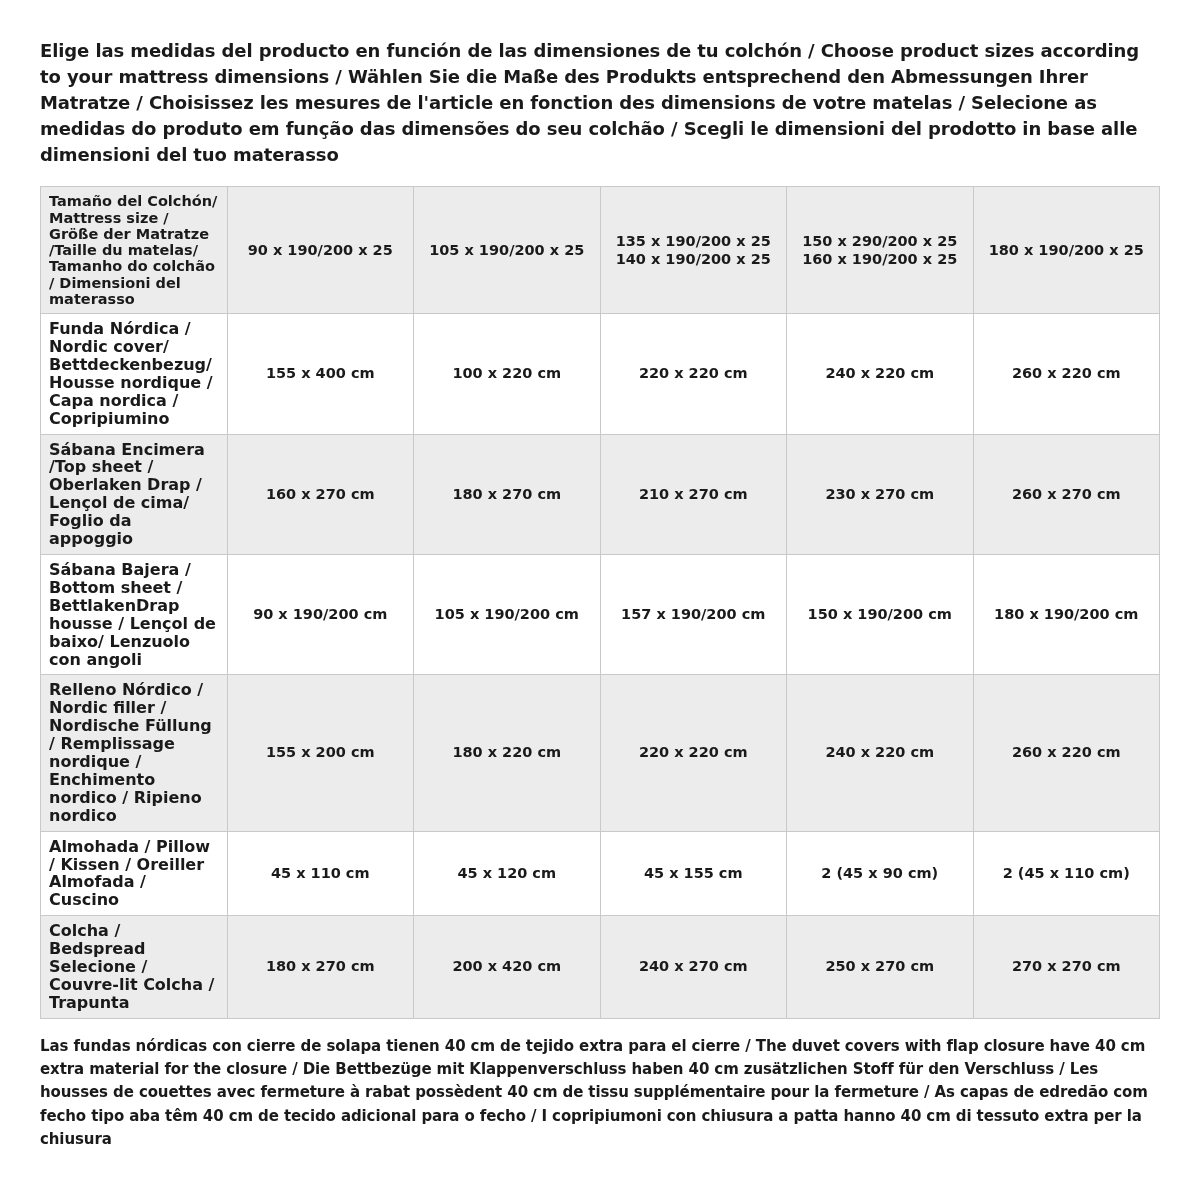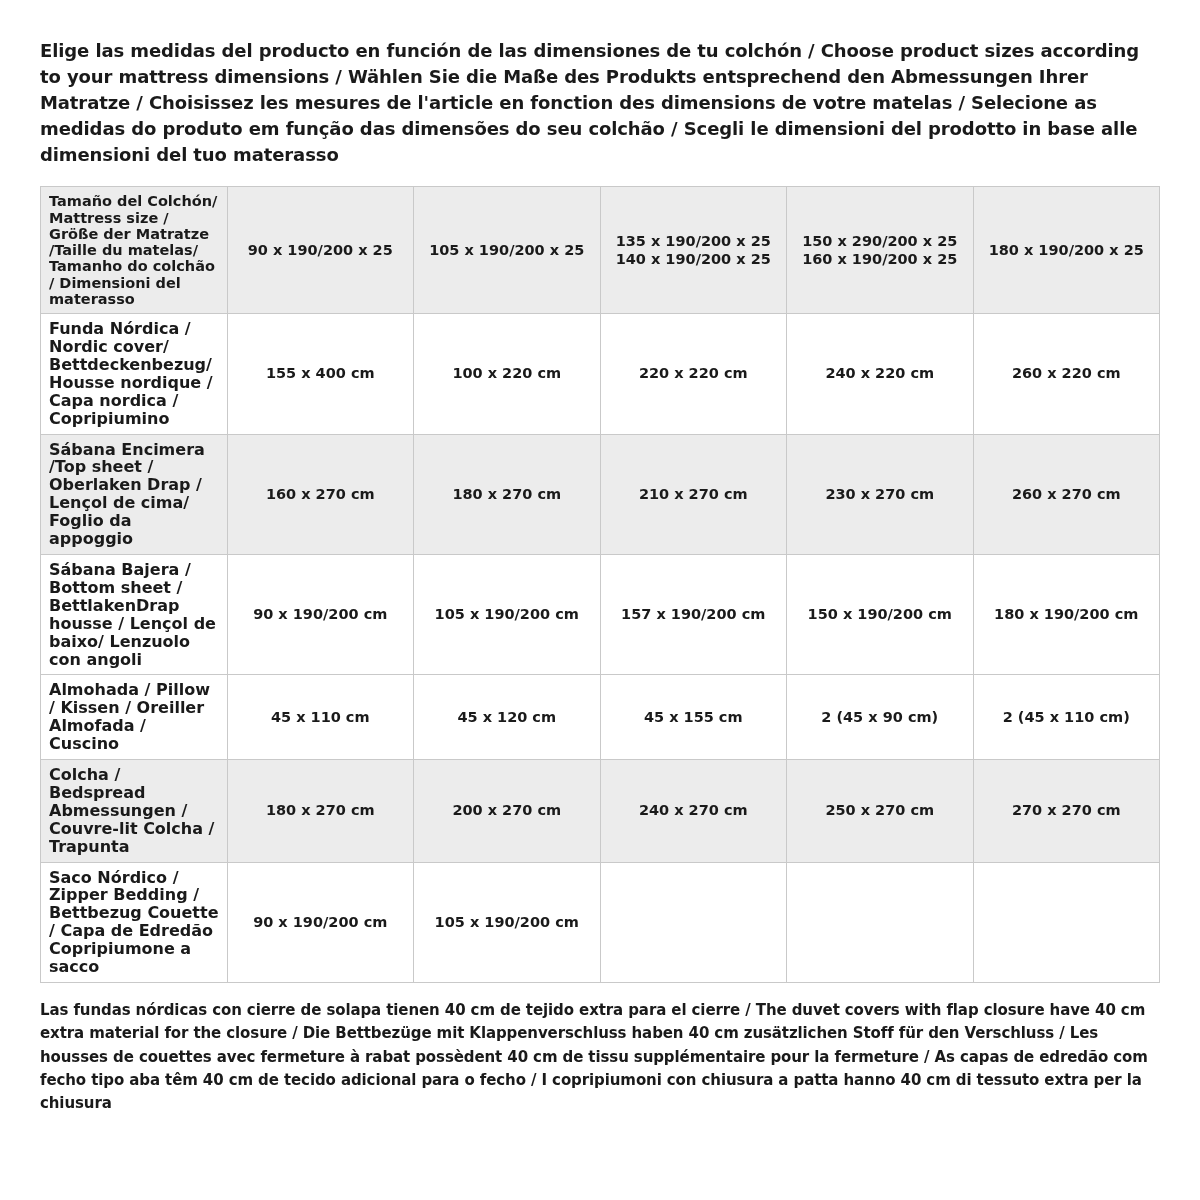--- a/index.html
+++ b/index.html
@@ -123,46 +123,46 @@
 
       <tr class="row-plain">
         <td class="label-cell">Sábana Bajera / Bottom sheet / BettlakenDrap housse / Lençol de baixo/ Lenzuolo con angoli</td>
         <td class="val-cell">90 x 190/200 cm</td>
         <td class="val-cell">105 x 190/200 cm</td>
         <td class="val-cell">157 x 190/200 cm</td>
         <td class="val-cell">150 x 190/200 cm</td>
         <td class="val-cell">180 x 190/200 cm</td>
       </tr>
 
+      <tr class="row-shade">
+        <td class="label-cell">Relleno Nórdico / Nordic filler / Nordische Füllung / Remplissage nordique / Enchimento nordico / Ripieno nordico</td>
+        <td class="val-cell">155 x 200 cm</td>
+        <td class="val-cell">180 x 220 cm</td>
+        <td class="val-cell">220 x 220 cm</td>
+        <td class="val-cell">240 x 220 cm</td>
+        <td class="val-cell">260 x 220 cm</td>
+      </tr>
 
       <tr class="row-plain">
         <td class="label-cell">Almohada  / Pillow / Kissen / Oreiller Almofada / Cuscino</td>
         <td class="val-cell">45 x 110 cm</td>
         <td class="val-cell">45 x 120 cm</td>
         <td class="val-cell">45 x 155 cm</td>
         <td class="val-cell">2 (45 x 90 cm)</td>
         <td class="val-cell">2 (45 x 110 cm)</td>
       </tr>
 
       <tr class="row-shade">
-        <td class="label-cell">Colcha / Bedspread Abmessungen / Couvre-lit Colcha / Trapunta</td>
+        <td class="label-cell">Colcha / Bedspread Selecione / Couvre-lit Colcha / Trapunta</td>
         <td class="val-cell">180 x 270 cm</td>
-        <td class="val-cell">200 x 270 cm</td>
+        <td class="val-cell">200 x 420 cm</td>
         <td class="val-cell">240 x 270 cm</td>
         <td class="val-cell">250 x 270 cm</td>
         <td class="val-cell">270 x 270 cm</td>
       </tr>
 
-      <tr class="row-plain">
-        <td class="label-cell">Saco Nórdico / Zipper Bedding / Bettbezug Couette  / Capa de Edredão Copripiumone a sacco</td>
-        <td class="val-cell">90 x 190/200 cm</td>
-        <td class="val-cell">105 x 190/200 cm</td>
-        <td class="val-cell empty-cell"></td>
-        <td class="val-cell empty-cell"></td>
-        <td class="val-cell empty-cell"></td>
-      </tr>
 
     </tbody>
   </table>
 
   <div class="note">Las fundas nórdicas con cierre de solapa tienen 40 cm de tejido extra para el cierre  / The duvet covers with flap closure have 40 cm extra material for the closure / Die Bettbezüge mit Klappenverschluss haben 40 cm zusätzlichen Stoff für den Verschluss / Les housses de couettes avec fermeture à rabat possèdent 40 cm de tissu supplémentaire pour la fermeture / As capas de edredão com fecho tipo aba têm 40 cm de tecido adicional para o fecho / I copripiumoni con chiusura a patta hanno 40 cm di tessuto extra per la chiusura</div>
 
 </div>
 
 </body></html>

